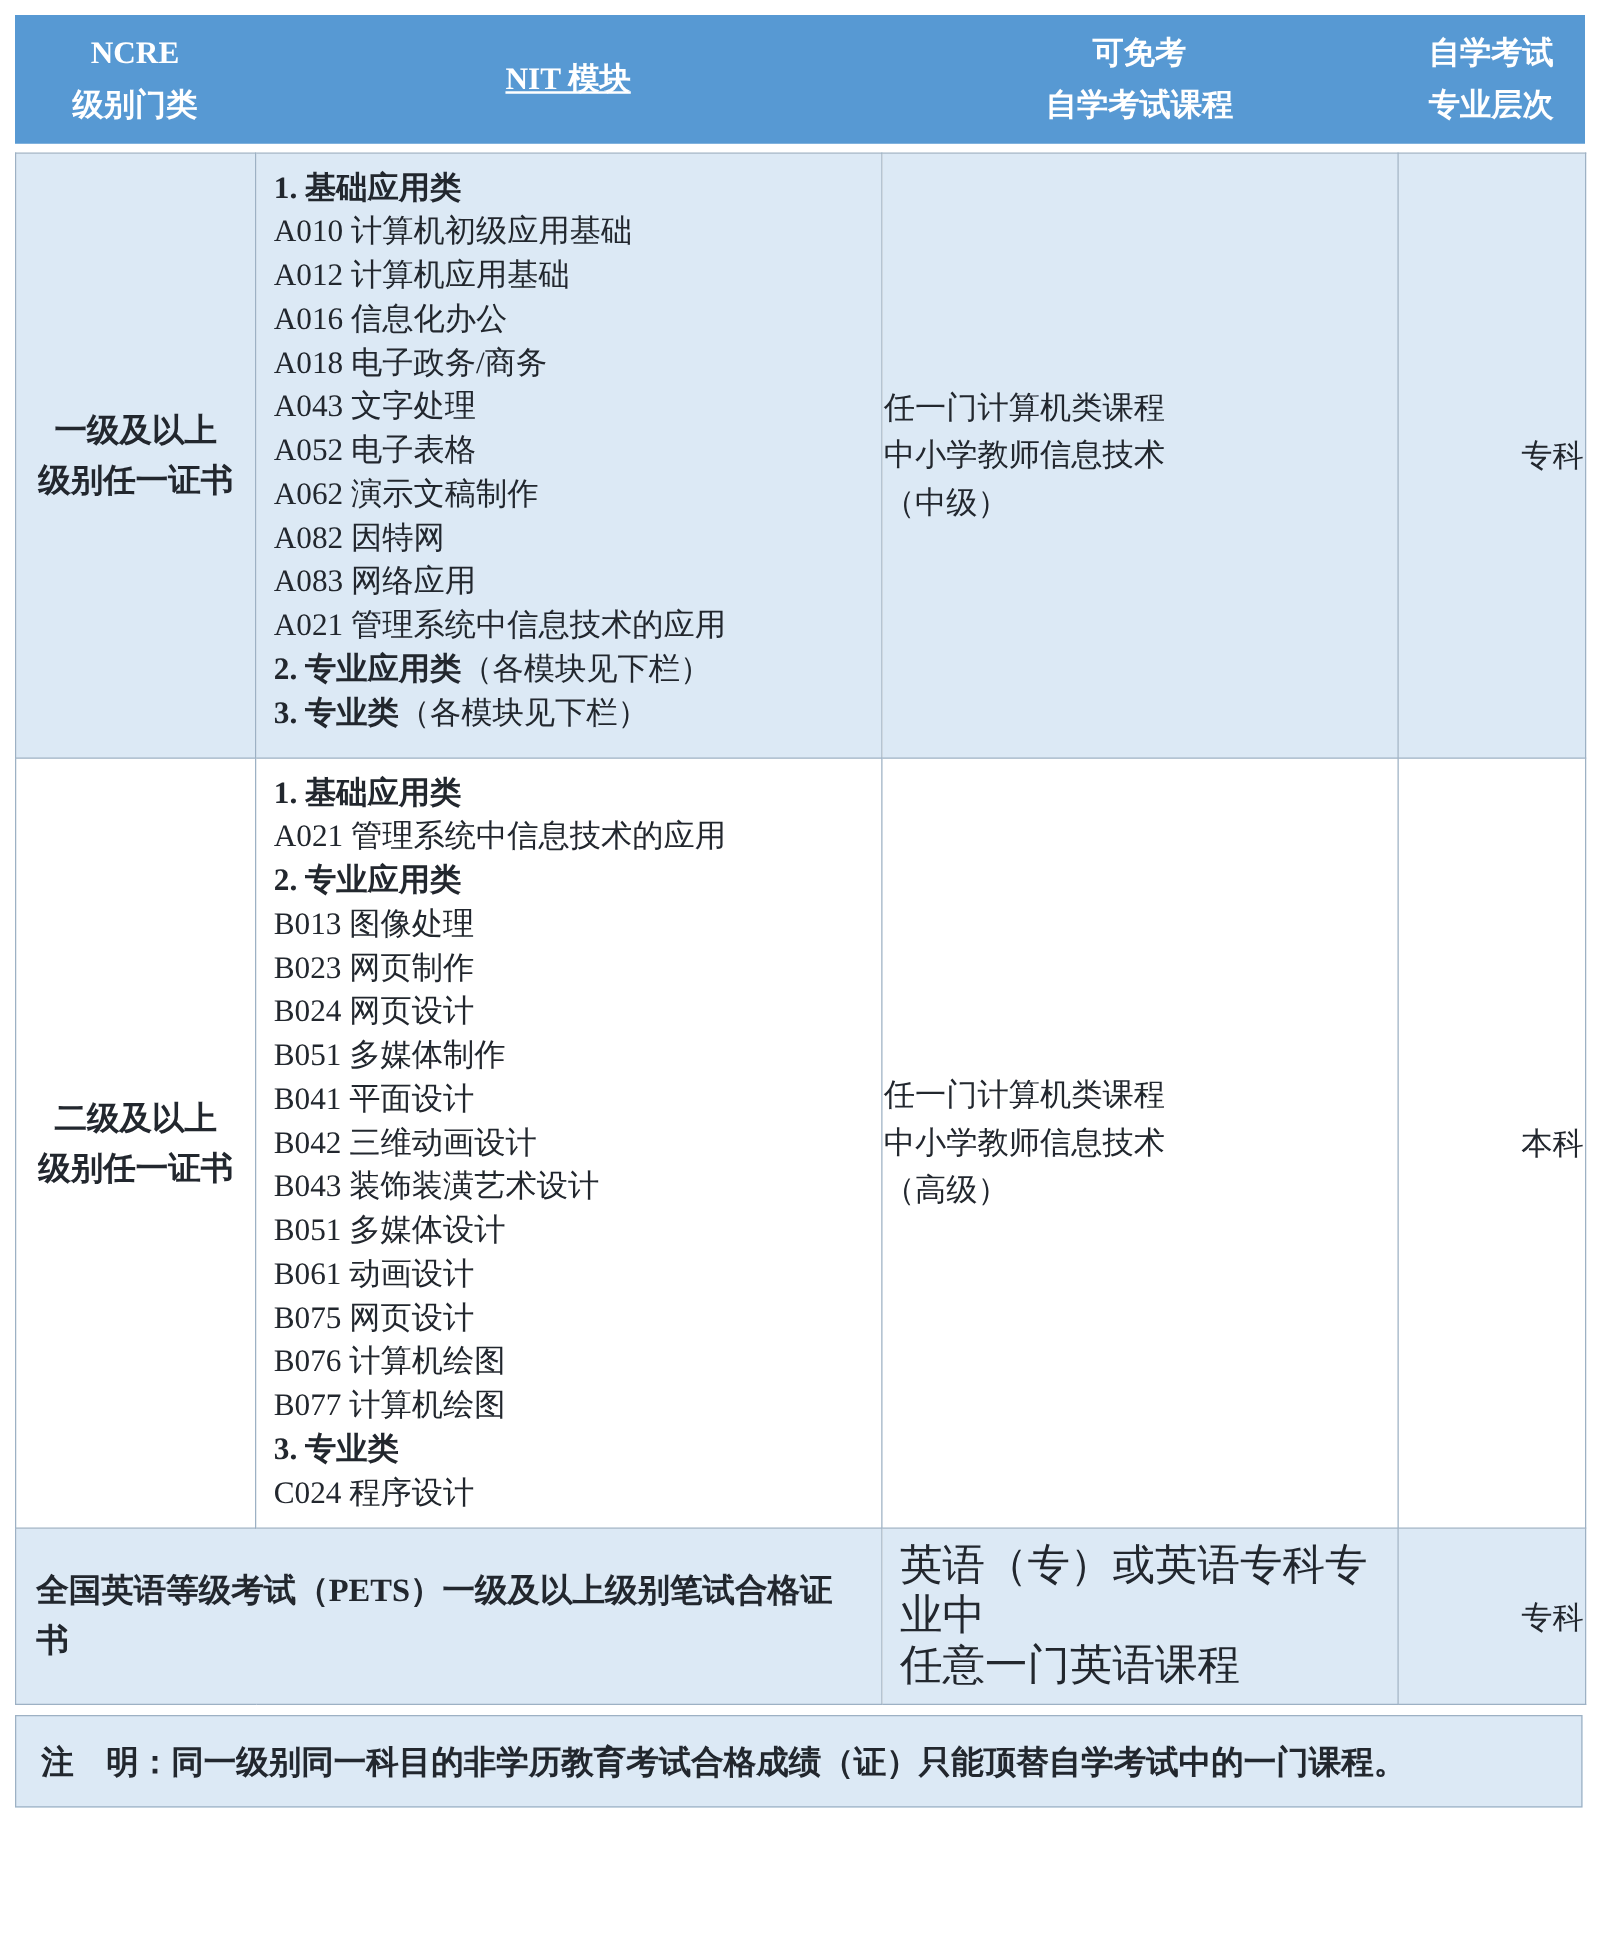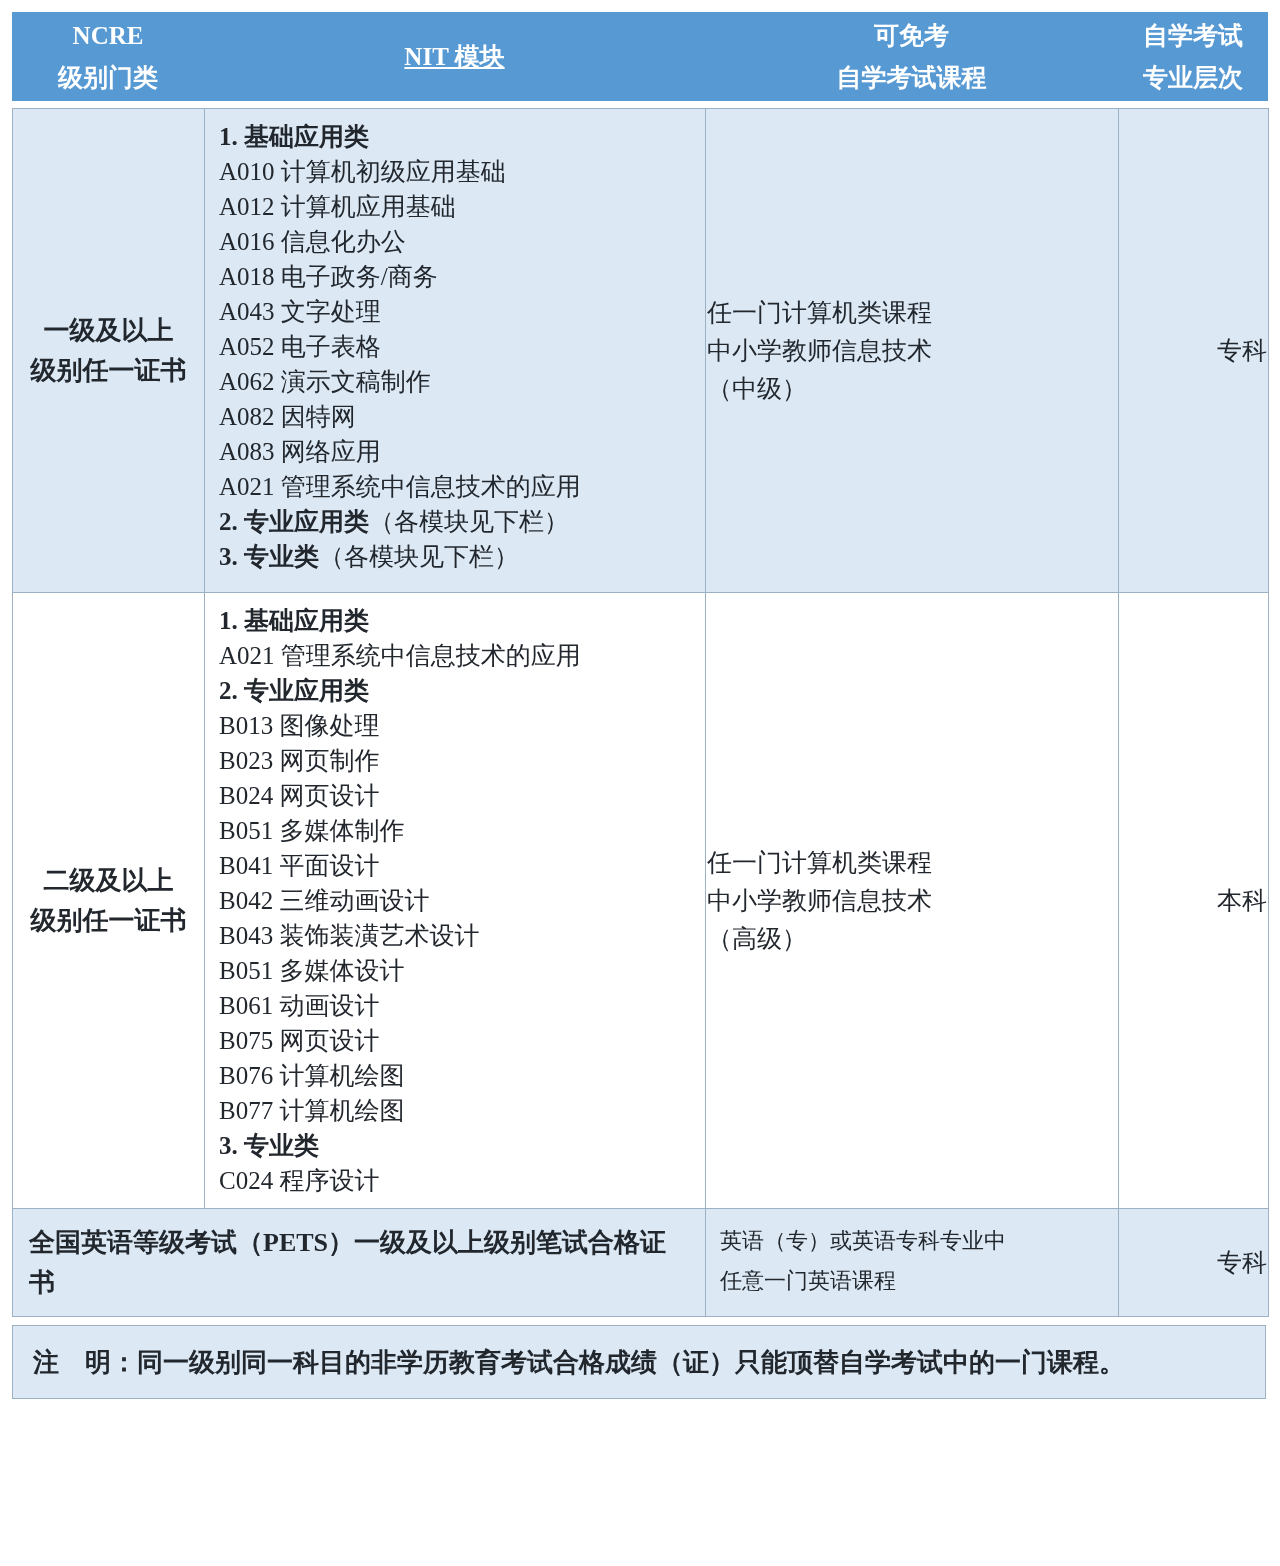--- a/index.html
+++ b/index.html
@@ -15,21 +15,21 @@
   .inner{
     position:absolute;
     left:12px;
     top:12px;
     width:1256px;
   }
   
   .header-bar{
     display:flex;
     width:1256px;
-    height:89px;
+    height:103px;
     background:#5799d3;
     color:#ffffff;
     font-weight:bold;
     font-size:25px;
   }
   .header-cell{
     display:flex;
     flex-direction:column;
     align-items:center;
     justify-content:center;
@@ -86,24 +86,23 @@
   }
   td.cert{
     vertical-align:middle;
     font-weight:bold;
     font-size:26px;
     line-height:40px;
     padding:10px 16px;
   }
   td.exempt-left{
     vertical-align:middle;
-    font-size:22px;
+    font-size:34px;
     line-height:40px;
     padding:10px 6px 10px 14px;
-    font-family:Liberation Mono, monospace;
   }
   .gap-note{height:8px;}
   
   .note-bar{
     width:1254px;
     height:74px;
     background:#dce9f5;
     border:1px solid #9db1c4;
     display:flex;
     align-items:center;

